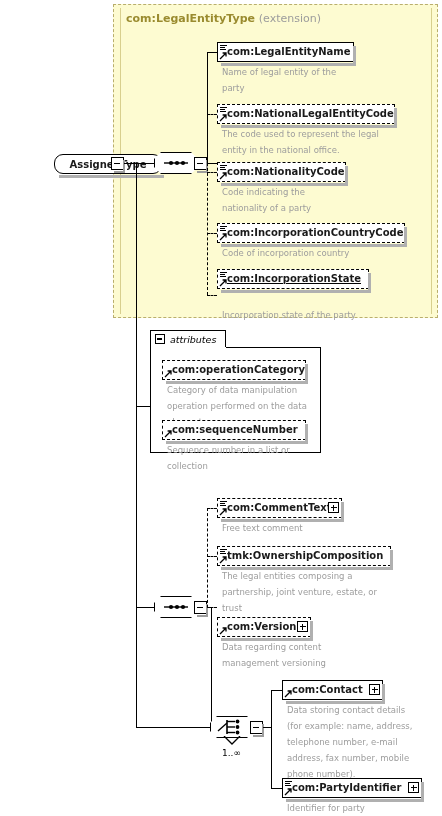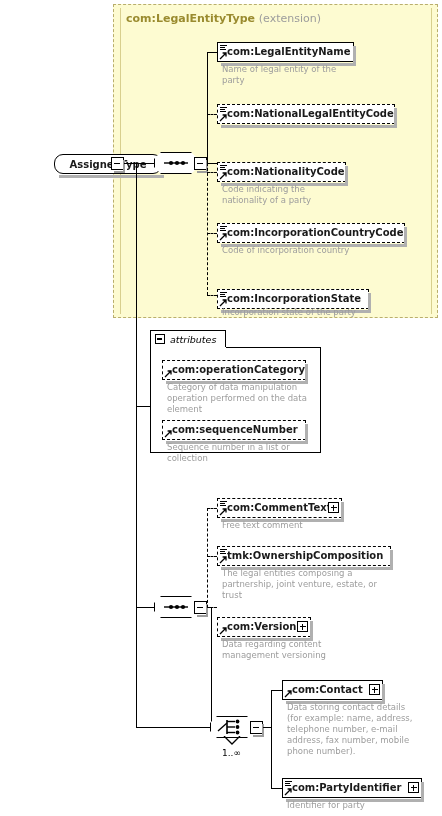--- a/index.html
+++ b/index.html
@@ -84,21 +84,21 @@
   }
   .expander.plus:after{
     content:"";position:absolute;left:4px;top:1.5px;width:1.4px;height:6px;background:#000;
   }
 
   
   .doc{
     position:absolute;
     font-size:8.5px;
     color:#9d9d9d;
-    line-height:11px;
+    line-height:16px;
     white-space:pre-line;
   }
 
   
   .typebox{
     position:absolute;
     border:1.5px solid #000;
     border-radius:9px;
     background:#fff;
     height:20px;
@@ -250,20 +250,22 @@
       </span>
     <span class="glyph-arrow">
       <svg width="8" height="8" viewBox="0 0 8 8">
           <path d="M1 7 L7 1 M3.6 1 L7 1 L7 4.4" stroke="#000" stroke-width="1.3" fill="none"></path>
         </svg>
     </span>
     <span class="node-label">com:NationalLegalEntityCode</span>
     <span class="shadow"></span>
       <span class="shadow-r"></span>
   </div>
+  <div class="doc" style="left:222px;top:126px;width:185px;">The code used to represent the legal
+entity in the national office.</div>
 
   <div class="node dashed" style="left:217px;top:162px;width:129px;">
     <span class="glyph-lines">
         <i></i>
         <i></i>
         <i></i>
       </span>
     <span class="glyph-arrow">
       <svg width="8" height="8" viewBox="0 0 8 8">
           <path d="M1 7 L7 1 M3.6 1 L7 1 L7 4.4" stroke="#000" stroke-width="1.3" fill="none"></path>
@@ -286,21 +288,21 @@
       <svg width="8" height="8" viewBox="0 0 8 8">
           <path d="M1 7 L7 1 M3.6 1 L7 1 L7 4.4" stroke="#000" stroke-width="1.3" fill="none"></path>
         </svg>
     </span>
     <span class="node-label">com:IncorporationCountryCode</span>
     <span class="shadow"></span>
       <span class="shadow-r"></span>
   </div>
   <div class="doc" style="left:222px;top:245px;width:190px;">Code of incorporation country</div>
 
-  <div class="node dashed" style="left:217px;top:289px;width:152px;">
+  <div class="node dashed" style="left:217px;top:269px;width:152px;text-decoration:underline;">
     <span class="glyph-lines">
         <i></i>
         <i></i>
         <i></i>
       </span>
     <span class="glyph-arrow">
       <svg width="8" height="8" viewBox="0 0 8 8">
           <path d="M1 7 L7 1 M3.6 1 L7 1 L7 4.4" stroke="#000" stroke-width="1.3" fill="none"></path>
         </svg>
     </span>

